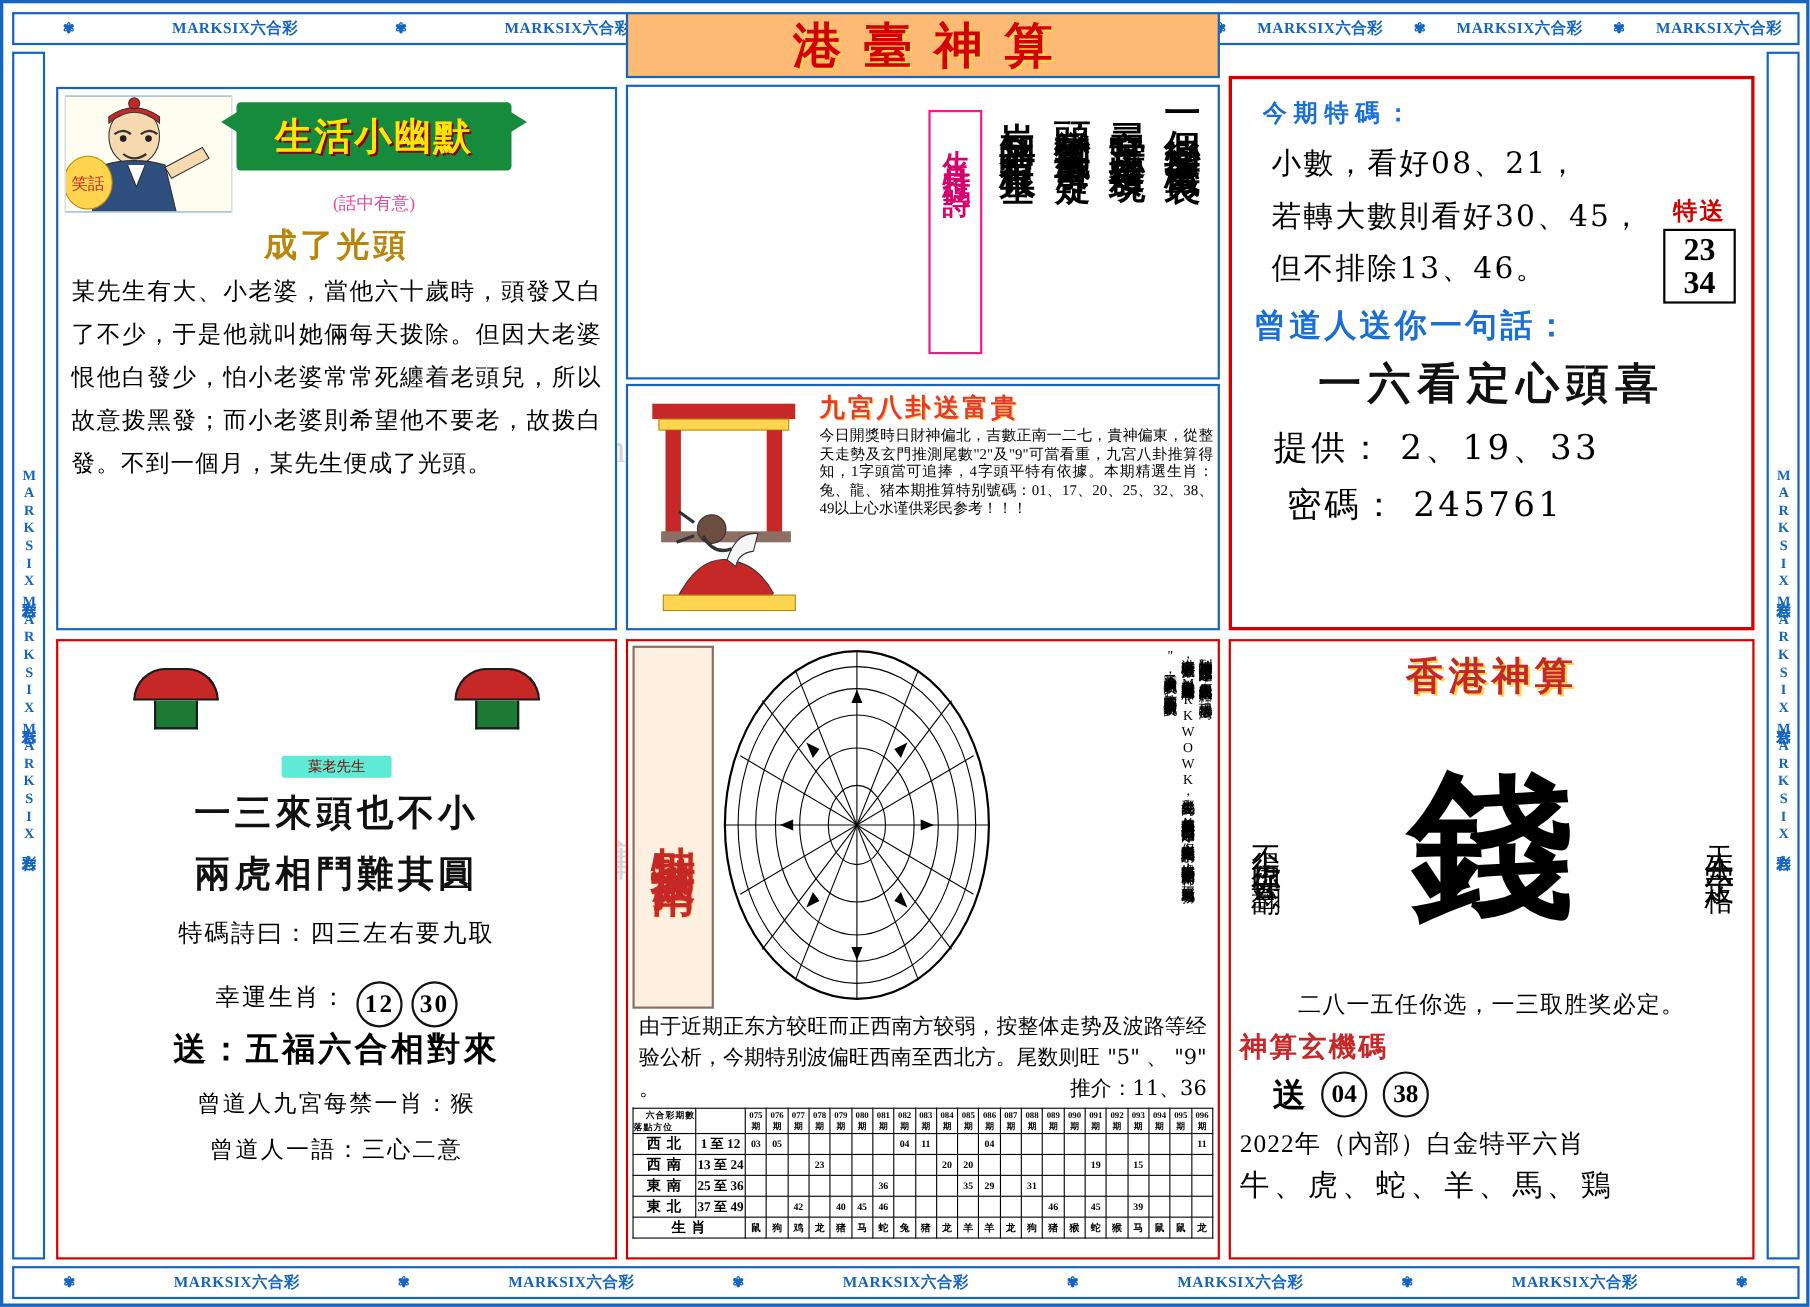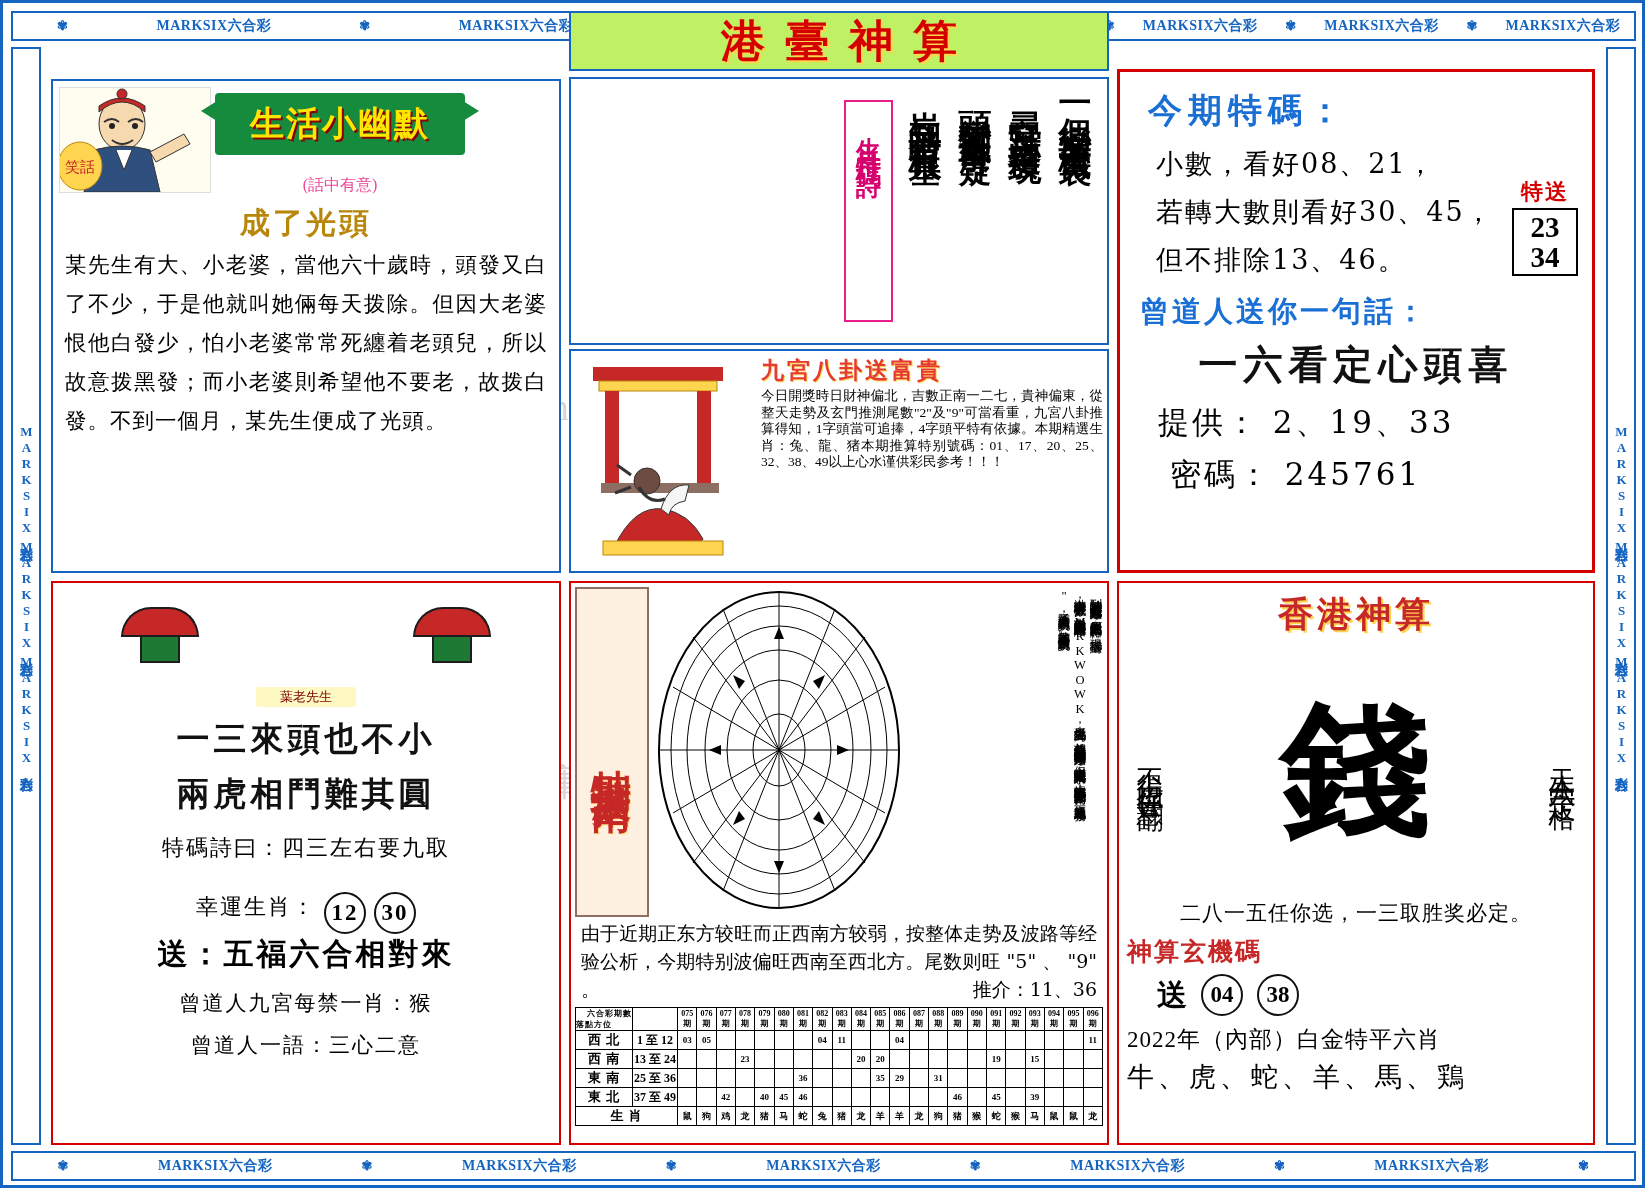--- a/index.html
+++ b/index.html
@@ -38,44 +38,44 @@
   .banner:after{right:-14px;border-left:16px solid #178b3d;}
   .banner-text{font-size:34px;font-weight:bold;color:#ffe600;letter-spacing:2px;
       text-shadow:2px 2px 0 #8b0000;font-family:"DejaVu Serif",serif;}
   .banner-sub{text-align:center;width:250px;font-size:16px;color:#ec4899;margin-top:20px;}
   .joke-h2{text-align:center;font-size:30px;font-weight:bold;color:#b8860b;margin:6px 0 2px;
      font-family:"DejaVu Serif",serif;letter-spacing:3px;}
   .joke-body{font-size:21.5px;line-height:39px;text-align:justify;padding:0 6px;letter-spacing:1px;}
 
   
   #p-title{left:566px;top:8px;width:540px;height:60px;border:2px solid #1565c0;
-      display:flex;align-items:center;justify-content:center;background:#bef264;}
+      display:flex;align-items:center;justify-content:center;background:#fdba74;}
   .main-title{font-size:44px;font-weight:bold;color:#d40000;letter-spacing:20px;
       font-family:"DejaVu Serif",serif;text-shadow:2px 2px 0 #ffd54f;padding-left:20px;}
 
   
   #p-poem{left:566px;top:74px;width:540px;height:268px;border:2px solid #1565c0;
       display:flex;flex-direction:row-reverse;justify-content:flex-start;gap:6px;padding:6px 10px;box-sizing:border-box;}
   .pcol{writing-mode:vertical-rl;text-orientation:upright;font-size:33px;font-weight:bold;
       letter-spacing:7px;line-height:44px;font-family:"DejaVu Serif",serif;height:100%;}
   .zodiac-box{writing-mode:vertical-rl;text-orientation:upright;border:2px solid #e91e8c;background:#fff;
       font-size:25px;color:#d6006e;font-weight:bold;letter-spacing:9px;padding:14px 6px;height:190px;
       align-self:center;margin-right:4px;}
 
   
-  #p-nine{left:566px;top:346px;width:540px;height:224px;border:2px solid #1565c0;padding:4px;display:flex;gap:16px;}
+  #p-nine{left:566px;top:346px;width:540px;height:224px;border:2px solid #1565c0;padding:4px;display:flex;gap:0;}
   .nine-img{width:170px;height:210px;position:relative;}
   .nine-right{flex:1;}
   .nine-title{font-size:23px;font-weight:bold;color:#e53935;letter-spacing:3px;
       text-shadow:1px 1px 0 #ffd54f;font-family:"DejaVu Serif",serif;}
   .nine-text{font-size:13.5px;line-height:16.5px;text-align:justify;margin-top:2px;letter-spacing:0px;}
 
   
   #p-special{left:1114px;top:66px;width:478px;height:504px;border:3px solid #d40000;padding:10px;}
-  .sp-h{font-size:34px;font-weight:bold;color:#1a6fd4;letter-spacing:6px;margin:6px 0 10px 18px;
+  .sp-h{font-size:22px;font-weight:bold;color:#1a6fd4;letter-spacing:6px;margin:6px 0 10px 18px;
       font-family:"DejaVu Serif",serif;}
   .sp-line{font-size:27px;letter-spacing:2px;margin:12px 0 12px 26px;font-family:"DejaVu Serif",serif;}
   .sp-h2{font-size:29px;font-weight:bold;color:#1a6fd4;letter-spacing:3px;margin:14px 0 6px 10px;
       font-family:"DejaVu Serif",serif;}
   .sp-big{font-size:39px;font-weight:bold;color:#111;letter-spacing:6px;text-align:center;
       font-family:"DejaVu Serif",serif;margin:6px 0;}
   .sp-prov{font-size:31px;letter-spacing:3px;margin:10px 0 4px 28px;font-family:"DejaVu Serif",serif;}
   .sp-code{font-size:31px;letter-spacing:3px;margin:10px 0 0 40px;font-family:"DejaVu Serif",serif;}
   .sp-gift{position:absolute;right:14px;top:108px;width:66px;text-align:center;}
   .sp-gift .lbl{color:#d40000;font-size:22px;font-weight:bold;line-height:24px;letter-spacing:2px;}
@@ -84,21 +84,21 @@
   
   #p-tw{left:48px;top:578px;width:510px;height:564px;border:2px solid #d40000;padding:8px;}
   .tw-banner{position:relative;height:96px;display:flex;align-items:center;justify-content:center;}
   .tw-plate{position:relative;width:300px;height:64px;background:#1d7a35;border-radius:6px;
       display:flex;align-items:center;justify-content:center;}
   .tw-plate span{font-size:37px;font-weight:bold;color:#ffe600;text-shadow:2px 2px 0 #7b0000;
       letter-spacing:3px;font-family:"DejaVu Serif",serif;}
   .mush{position:absolute;width:78px;height:56px;top:16px;}
   .mush .cap{width:78px;height:30px;background:#c62828;border-radius:39px 39px 0 0;border:2px solid #1d1d1d;box-sizing:border-box;}
   .mush .stem{width:40px;height:26px;background:#1d7a35;margin:0 auto;border:2px solid #1d1d1d;border-top:none;box-sizing:border-box;}
-  .tw-sub{width:100px;margin:0 auto;text-align:center;background:#fef9c3;color:#7b0000;font-size:13px;
+  .tw-sub{width:100px;margin:0 auto;text-align:center;background:#5eead4;color:#7b0000;font-size:13px;
       border-radius:3px;padding:1px 0;}
   .tw-l1{font-size:33px;font-weight:bold;text-align:center;letter-spacing:4px;margin-top:10px;
       font-family:"DejaVu Serif",serif;color:#111;}
   .tw-l2{font-size:22px;text-align:center;letter-spacing:2px;margin-top:16px;font-family:"DejaVu Serif",serif;}
   .tw-luck{display:flex;align-items:flex-start;justify-content:center;gap:8px;margin-top:29px;font-size:22px;letter-spacing:2px;}
   .circlenum{display:inline-flex;align-items:center;justify-content:center;width:38px;height:38px;
       border:2px solid #111;border-radius:50%;font-size:23px;font-weight:bold;}
   .tw-send{font-size:30px;font-weight:bold;text-align:center;letter-spacing:3px;font-family:"DejaVu Serif",serif;}
   .tw-sm{font-size:21px;text-align:center;letter-spacing:2px;margin-top:14px;}
 

